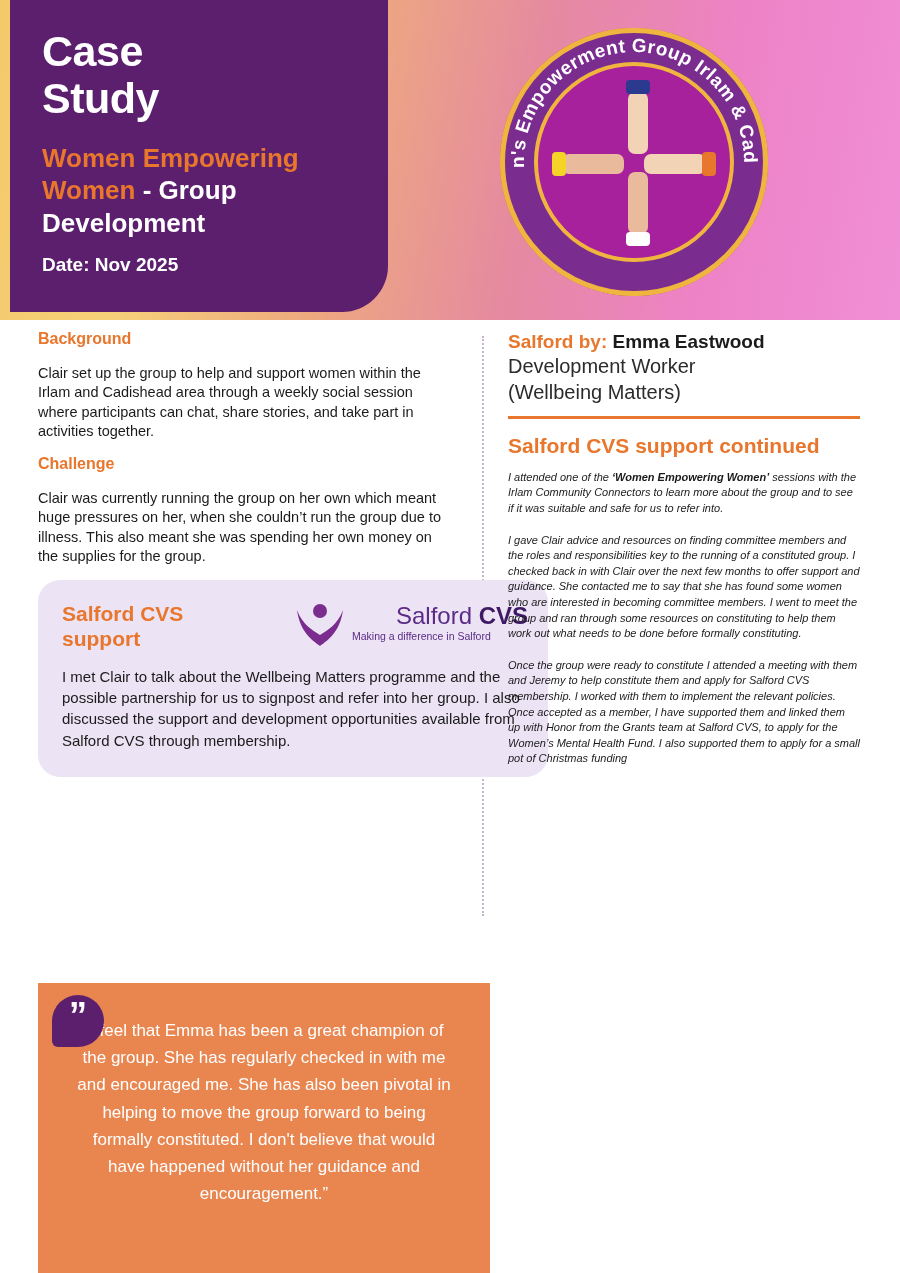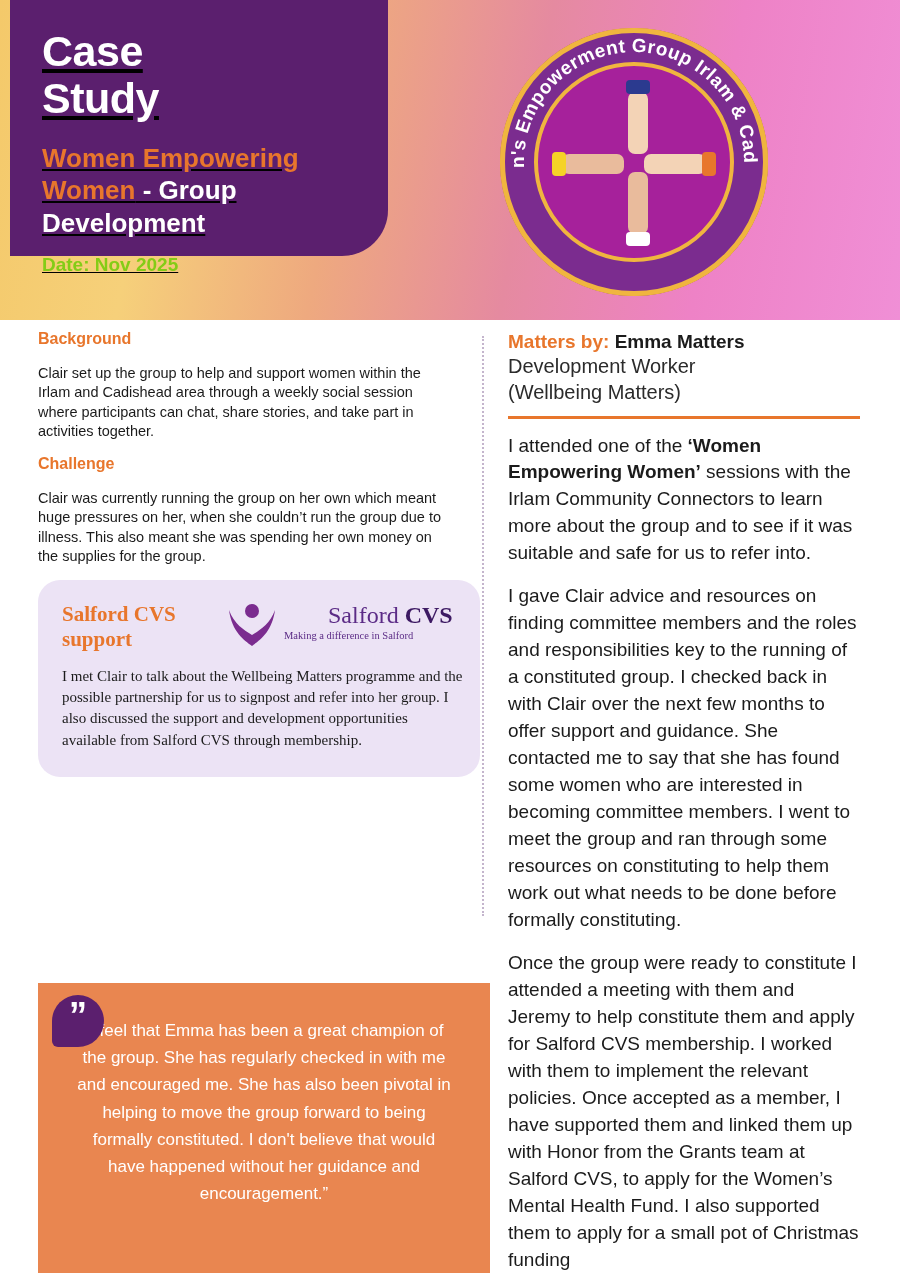--- a/index.html
+++ b/index.html
@@ -19,46 +19,45 @@
   
   .header {
     position: absolute;
     left: 0; top: 0;
     width: 900px; height: 320px;
     background: linear-gradient(100deg, #f4c96a 0%, #f6d07a 18%, #eea97f 38%, #e58aa0 58%, #ee82c6 78%, #f08fd6 100%);
   }
   .header-title-block {
     position: absolute;
     left: 10px; top: 0;
-    width: 378px; height: 256px;
+    width: 378px; height: 312px;
     background: #5b1f6e;
     border-bottom-right-radius: 46px;
     padding: 28px 30px 0 32px;
-    text-decoration: underline;
   }
   .case-study {
     color: #ffffff;
     font-size: 43px;
     font-weight: bold;
     line-height: 1.09;
     letter-spacing: -0.5px;
   }
   .subtitle {
     margin-top: 20px;
     font-size: 26px;
     font-weight: bold;
     line-height: 1.26;
     color: #ffffff;
   }
   .subtitle .orange { color: #e8762c; }
   .date-line {
     margin-top: 14px;
     font-size: 19px;
     font-weight: bold;
-    color: #84cc16;
+    color: #ffffff;
   }
 
   
   .logo-wrap {
     position: absolute;
     left: 500px; top: 28px;
     width: 268px; height: 268px;
   }
   .logo-ring {
     position: absolute; inset: 0;
@@ -154,35 +153,35 @@
   }
   h2.cvs-cont {
     color: #e8762c;
     font-size: 21px;
     font-weight: bold;
     line-height: 1.2;
     margin: 0 0 12px 0;
   }
   p.r-body {
     margin: 0 0 16px 0;
-    font-size: 19px;
+    font-size: 11px;
     line-height: 1.42;
     color: #1b1b1b;
+    font-style: italic;
   }
   p.r-body b { font-weight: bold; }
 
   
   .cvs-card {
     position: relative;
     margin-top: 8px;
-    width: 442px;
+    width: 510px;
     background: #ece3f5;
     border-radius: 22px;
     padding: 22px 16px 26px 24px;
-    font-family: Liberation Serif, serif;
   }
   .cvs-card h3 {
     color: #e8762c;
     font-size: 21px;
     font-weight: bold;
     margin: 0;
     line-height: 1.18;
     width: 180px;
   }
   .cvs-logo {
@@ -305,28 +304,29 @@
     </div>
   </div>
 
   <div class="quote-block">
     <div class="quote-bubble">”</div>
     <p class="quote-text">“I feel that Emma has been a great champion of the group. She has regularly checked in with me and encouraged me. She has also been pivotal in helping to move the group forward to being formally constituted. I don't believe that would have happened without her guidance and encouragement.”</p>
   </div>
 
   <div class="right-col">
     <p class="written-by">
-      <span class="label">Matters by:</span>
-      <span class="name">Emma Matters</span>
+      <span class="label">Salford by:</span>
+      <span class="name">Emma Eastwood</span>
     </p>
     <div class="wb-role">Development Worker</div>
     <div class="wb-role">(Wellbeing Matters)</div>
 
     <div class="orange-rule"></div>
 
+    <h2 class="cvs-cont">Salford CVS support continued</h2>
 
     <p class="r-body">
       <span>I attended one of the </span><b>‘Women Empowering Women’</b><span> sessions with the Irlam Community Connectors to learn more about the group and to see if it was suitable and safe for us to refer into.</span>
     </p>
     <p class="r-body">I gave Clair advice and resources on finding committee members and the roles and responsibilities key to the running of a constituted group. I checked back in with Clair over the next few months to offer support and guidance. She contacted me to say that she has found some women who are interested in becoming committee members. I went to meet the group and ran through some resources on constituting to help them work out what needs to be done before formally constituting.</p>
     <p class="r-body">Once the group were ready to constitute I attended a meeting with them and Jeremy to help constitute them and apply for Salford CVS membership. I worked with them to implement the relevant policies. Once accepted as a member, I have supported them and linked them up with Honor from the Grants team at Salford CVS, to apply for the Women’s Mental Health Fund. I also supported them to apply for a small pot of Christmas funding</p>
   </div>
 
 </div>
 

